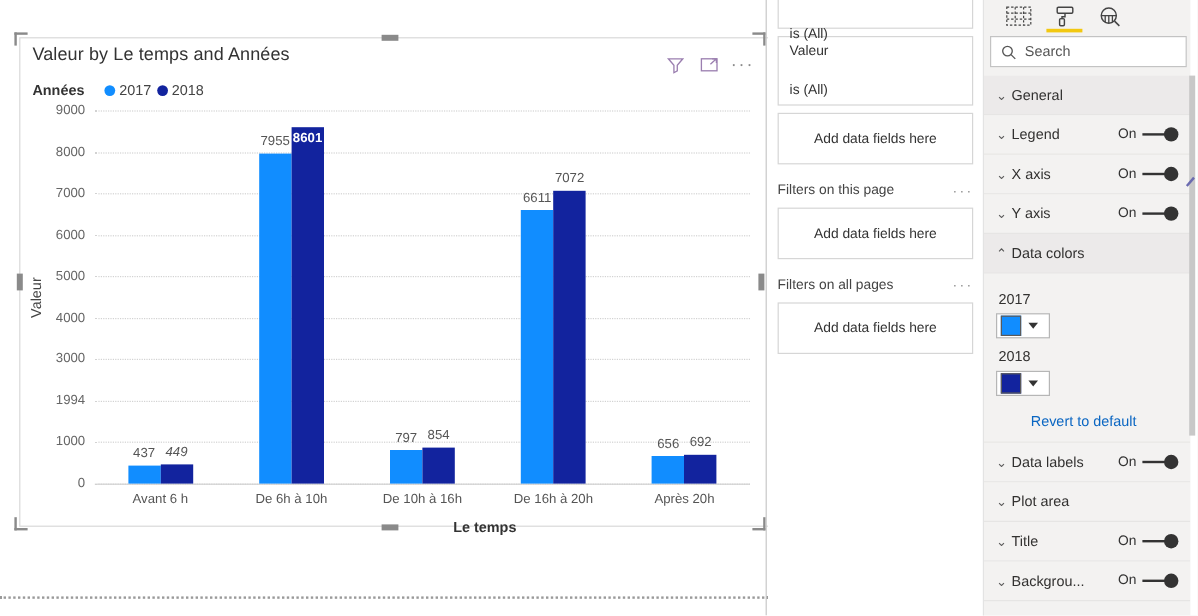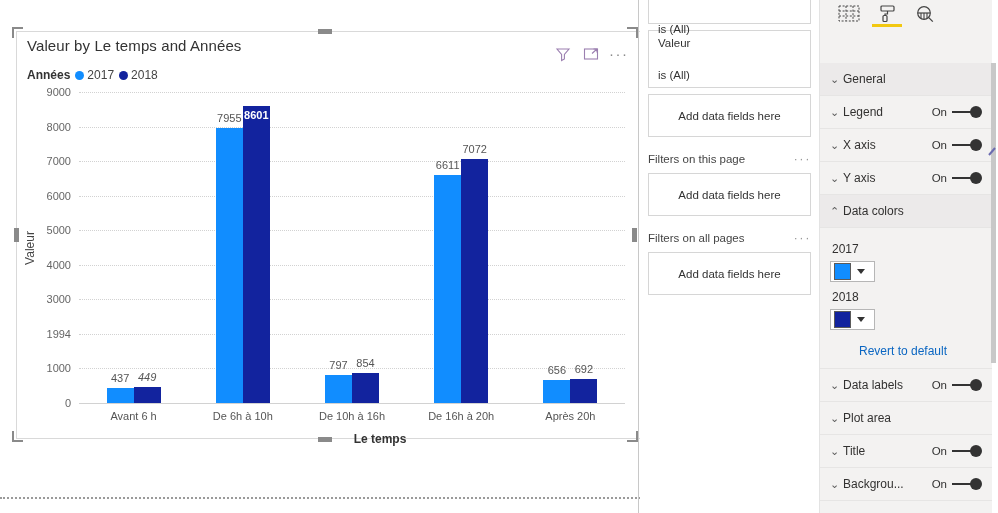--- a/index.html
+++ b/index.html
@@ -13,35 +13,35 @@
   .root{position:absolute;inset:0;}
 
   
   #canvas{position:absolute;left:0;top:0;width:640px;height:513px;background:#fff;overflow:hidden;}
   #canvas-bottom-edge{position:absolute;left:0;top:497px;width:640px;height:0;
     border-top:2px dotted #9a9a9a;}
   #canvas-right-edge{position:absolute;left:638px;top:0;width:0;height:513px;border-left:1px solid #c8c8c8;}
 
   
   #visual{position:absolute;left:16px;top:31px;width:728px;height:408px;
-    background:#fff;border:1px solid #d9d9d9;box-sizing:border-box;}
+    background:#fff;border:1px solid #d9d9d9;box-sizing:border-box;padding-left:24px;}
   .sel-handle{position:absolute;background:#8a8a8a;}
   .corner{position:absolute;width:9px;height:9px;border:2px solid #8a8a8a;background:transparent;}
 
   #vis-title{position:absolute;left:10px;top:5px;font-size:15px;color:#333;
     letter-spacing:.1px;white-space:nowrap;}
 
   .vis-icon{position:absolute;top:13px;width:18px;height:18px;cursor:pointer;}
   #icon-filter{left:537px;}
   #icon-focus{left:565px;}
   #icon-more{left:592px;font-size:15px;color:#8a8a8a;letter-spacing:1.5px;line-height:18px;}
 
   
   #legend{position:absolute;left:10px;top:36px;display:flex;align-items:center;gap:5px;font-size:12px;}
-  #legend-title{font-weight:bold;color:#333;margin-right:0;}
+  #legend-title{font-weight:bold;color:#333;margin-right:12px;}
   .leg-item{display:flex;align-items:center;gap:3px;color:#444;}
   .leg-dot{width:9px;height:9px;border-radius:50%;display:inline-block;}
 
   
   #plot{position:absolute;left:0;top:0;width:620px;height:408px;}
   .ytick{position:absolute;right:0;width:46px;text-align:right;font-size:11px;color:#666;
          transform:translateY(-50%);}
   .gridline{position:absolute;height:0;border-top:1px dotted #d2d2d2;}
   #ylabel{position:absolute;left:6px;font-size:12px;color:#444;
     transform:rotate(-90deg) translateX(-50%);transform-origin:left top;white-space:nowrap;}
@@ -254,20 +254,27 @@
         <svg viewBox="0 0 22 20" width="22" height="20">
           <circle cx="10" cy="9" r="6.3" fill="none" stroke="#444" stroke-width="1.2"></circle>
           <path d="M3.8 9h12.4" stroke="#444" stroke-width="1.2"></path>
           <path d="M7 9v5.5M10 9v6.2M13 9v5.5" stroke="#444" stroke-width="1.1"></path>
           <path d="M14.8 13.6l4 4" stroke="#444" stroke-width="1.3"></path>
         </svg>
       </div>
       <div id="tab-underline"></div>
     </div>
 
+    <div id="search-wrap">
+      <svg viewBox="0 0 14 14" width="13" height="13">
+        <circle cx="6" cy="6" r="4.3" fill="none" stroke="#555" stroke-width="1.2"></circle>
+        <path d="M9.2 9.2L13 13" stroke="#555" stroke-width="1.2"></path>
+      </svg>
+      <span id="search-text">Search</span>
+    </div>
 
     <div id="pane-list">
         <div class="prow shade">
           <span class="chev">⌄</span>
           <span class="plabel">General</span>
         </div>
         <div class="prow">
           <span class="chev">⌄</span>
           <span class="plabel">Legend</span>
           <div class="toggle-wrap">

